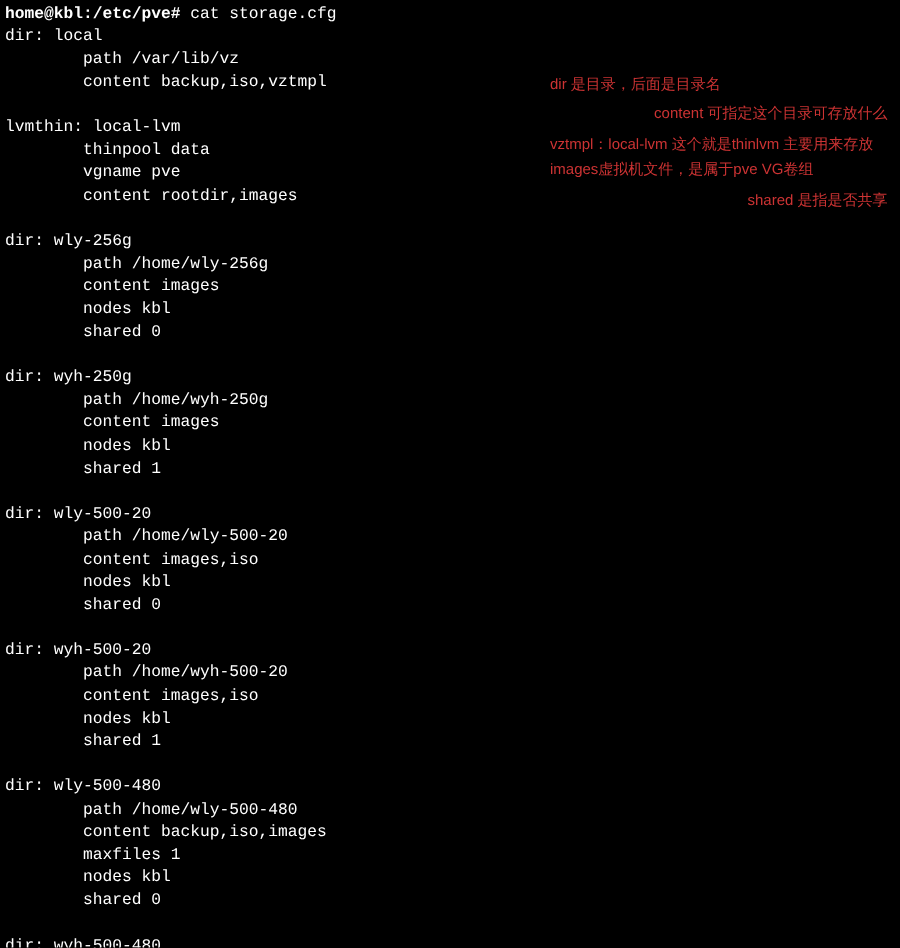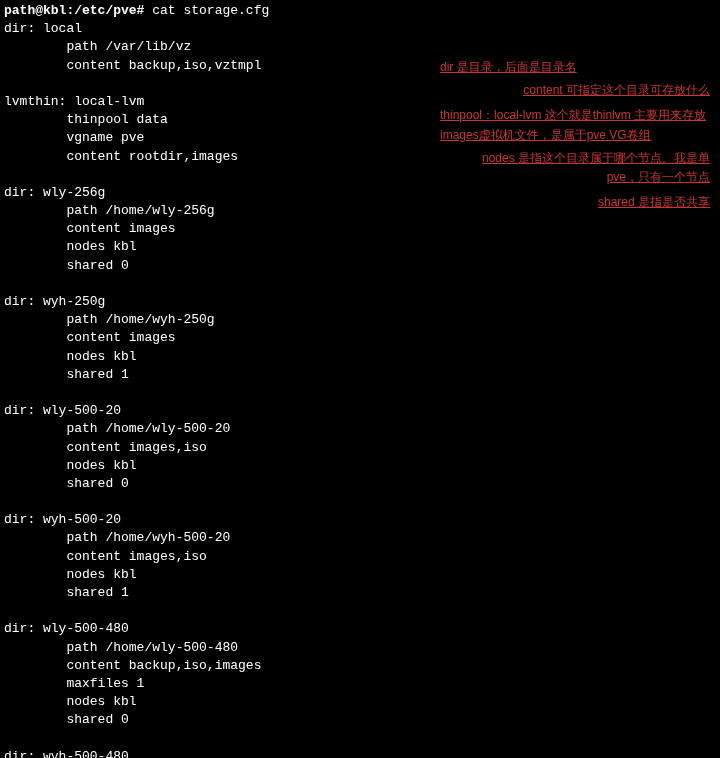--- a/index.html
+++ b/index.html
@@ -28,37 +28,36 @@
     .annotations {
       position: absolute;
       top: 58px;
       left: 440px;
       width: 270px;
       color: #cc3333;
       font-family: "Microsoft YaHei", "SimSun", sans-serif;
       font-size: 12px;
       line-height: 1.6;
       white-space: normal;
-      text-decoration: underline;
     }
     .annotations .note {
       margin-bottom: 4px;
     }
     .annotations .indent {
       padding-left: 16px;
       text-align: right;
     }
     .annotations .block {
       margin-top: 6px;
     }
   </style>
 </head>
 <body>
 
-<div class="terminal" id="terminal"><span class="prompt">path@kbl:/etc/pve# </span>cat storage.cfg
+<div class="terminal" id="terminal"><span class="prompt">home@kbl:/etc/pve# </span>cat storage.cfg
 dir: local
         path /var/lib/vz
         content backup,iso,vztmpl
 
 lvmthin: local-lvm
         thinpool data
         vgname pve
         content rootdir,images
 
 dir: wly-256g
@@ -99,16 +98,15 @@
         nodes kbl
         shared 1
 
 dir: wly-3t
         path /home/wly-3t
 </div>
 
 <div class="annotations">
   <div class="note">dir 是目录，后面是目录名</div>
   <div class="note indent">content 可指定这个目录可存放什么</div>
-  <div class="note block">thinpool：local-lvm 这个就是thinlvm 主要用来存放images虚拟机文件，是属于pve VG卷组</div>
-  <div class="note indent">nodes 是指这个目录属于哪个节点。我是单pve，只有一个节点</div>
+  <div class="note block">vztmpl：local-lvm 这个就是thinlvm 主要用来存放images虚拟机文件，是属于pve VG卷组</div>
   <div class="note indent block">shared 是指是否共享</div>
 </div>
 
 </body></html>

